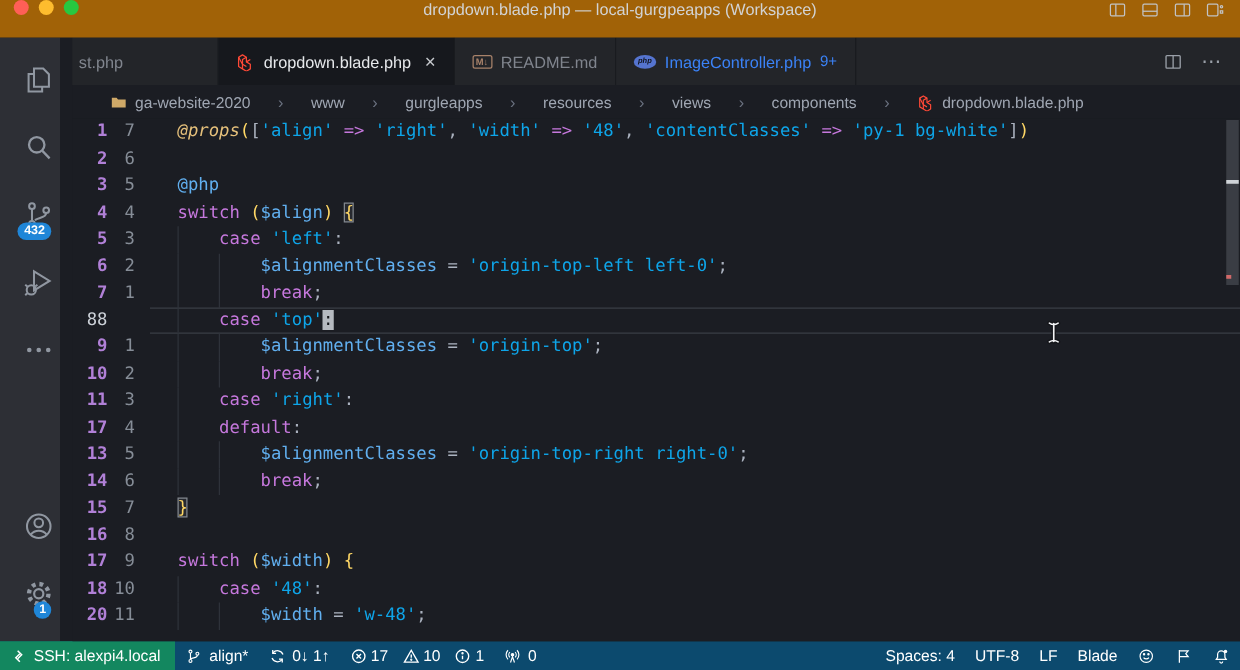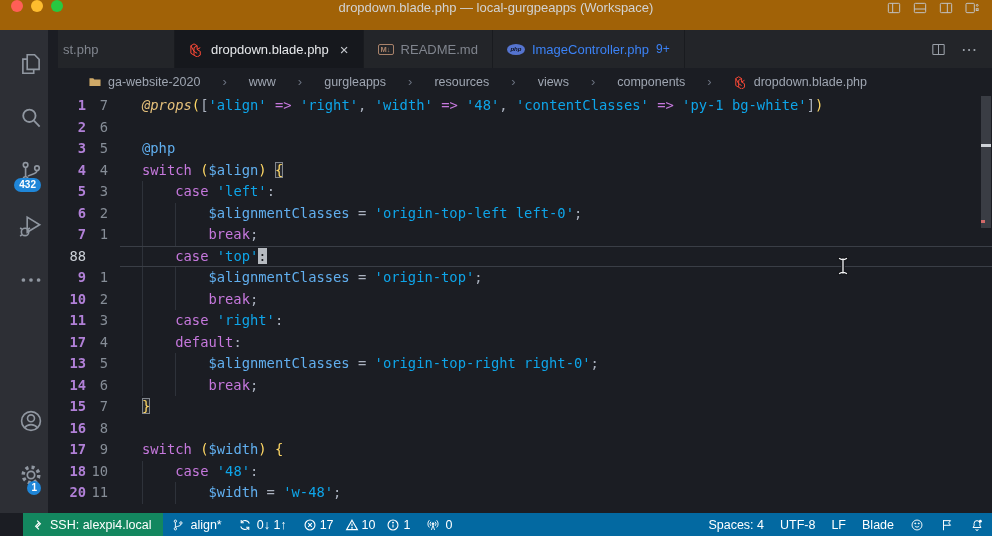--- a/index.html
+++ b/index.html
@@ -77,22 +77,22 @@
   .tk-brkm { color:#ffd866; outline:1px solid #81868d; outline-offset:-1px; background:rgba(130,135,140,.12); }
   .tk-cur { background:#b6bac0; color:#17191d; }
 
   .vscrollbar { position:absolute; top:1px; right:1px; width:10px; height:132px;
     background:rgba(125,130,140,.32); }
   .sb-mark-light { position:absolute; left:0; right:0; top:48px; height:2.5px; background:#cfd3d8; }
   .sb-mark-red { position:absolute; left:0; top:124px; width:4px; height:3px; background:#d16969; }
   .mousecursor { position:absolute; left:778px; top:161px; width:14px; height:20px; }
 
   
-  .statusbar { height:23px; background:#0369a1; color:#fff; display:flex; align-items:center;
-    font-size:12.5px; flex:0 0 23px;margin-left:23px; }
+  .statusbar { height:23px; background:#0c4a6e; color:#fff; display:flex; align-items:center;
+    font-size:12.5px; flex:0 0 23px; }
   .sb-item { display:flex; align-items:center; gap:5px; padding:0 8px; height:23px; white-space:nowrap; }
   .sb-item .ic svg { width:14px; height:14px; display:block; }
   .sb-remote { background:#13875f; padding:0 12px 0 8px; }
   .sb-right { margin-left:auto; display:flex; align-items:center; }
   .sb-sub { display:flex; align-items:center; gap:3px; margin-right:6px; }
   .sb-sub:last-child { margin-right:0; }
 </style>
 </head>
 <body>
 

